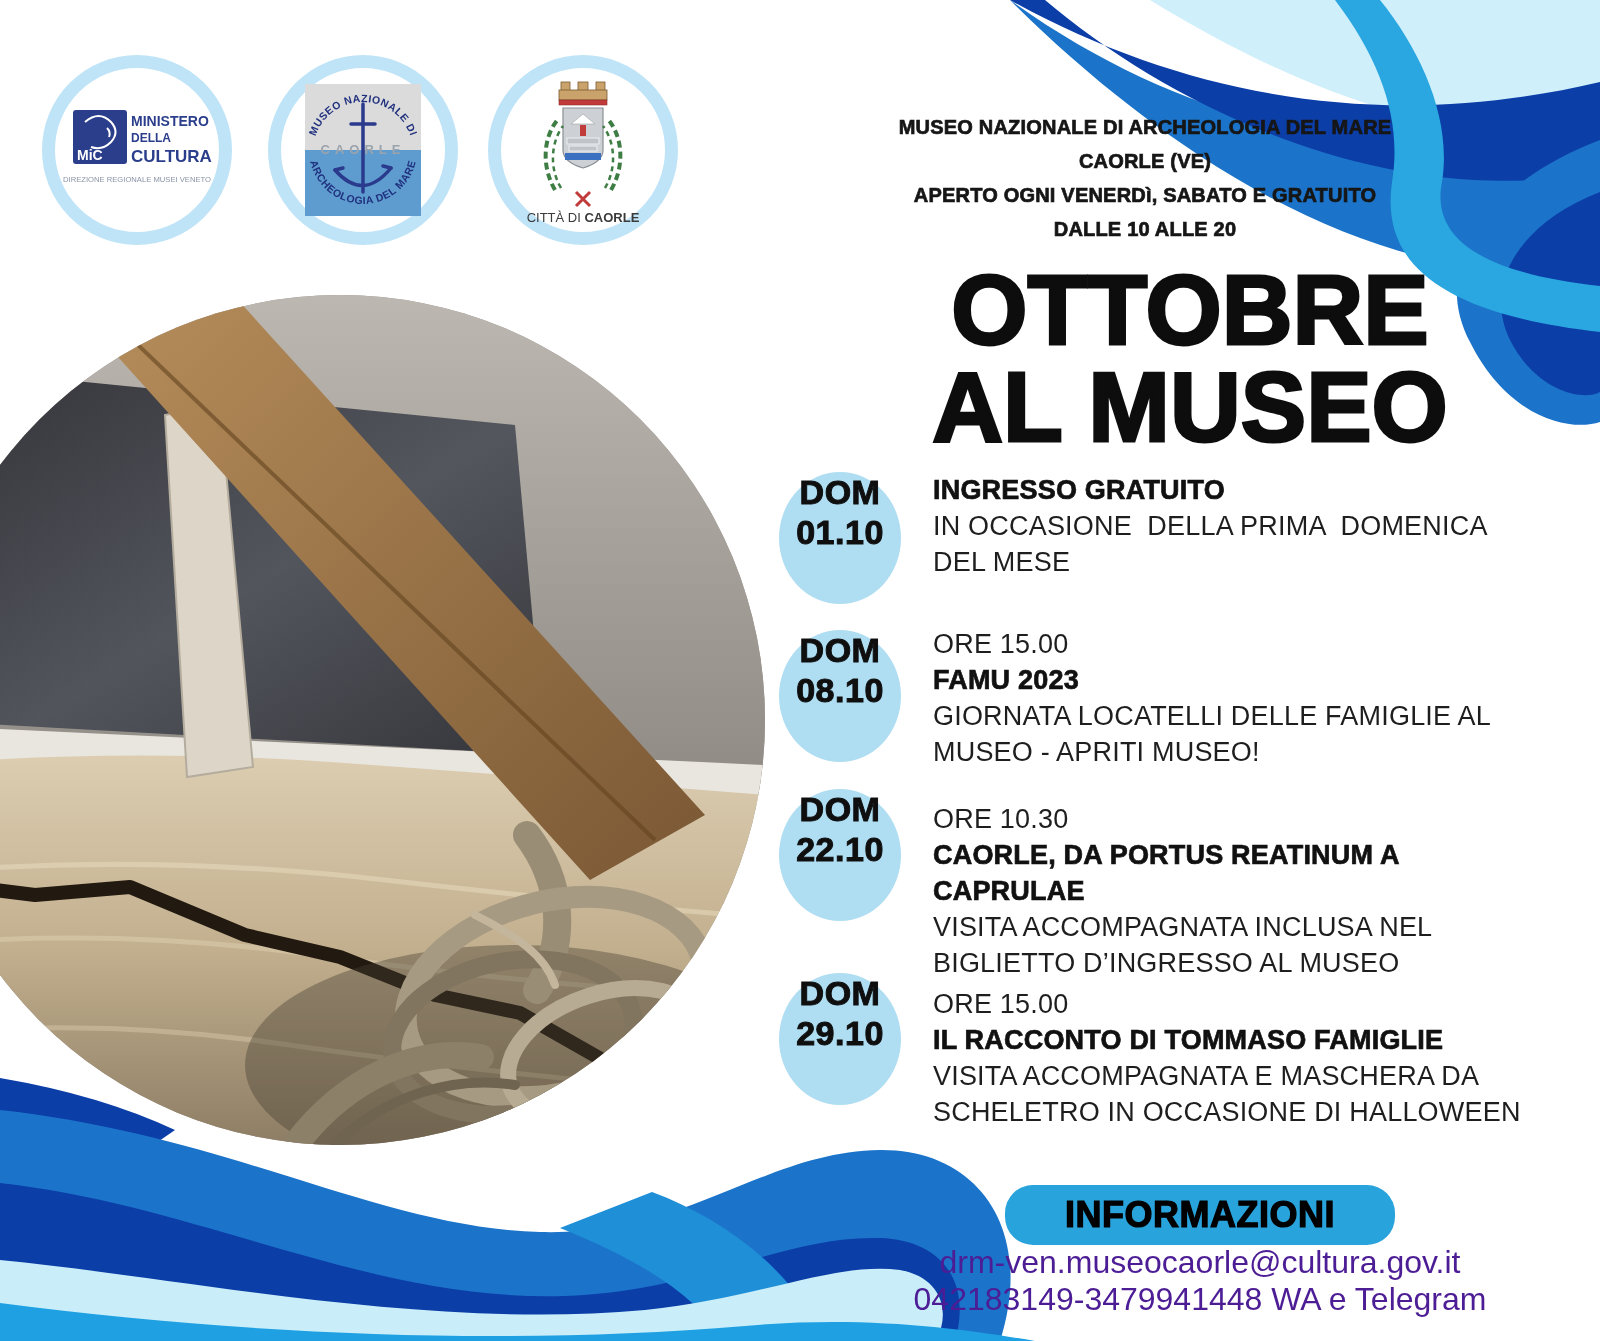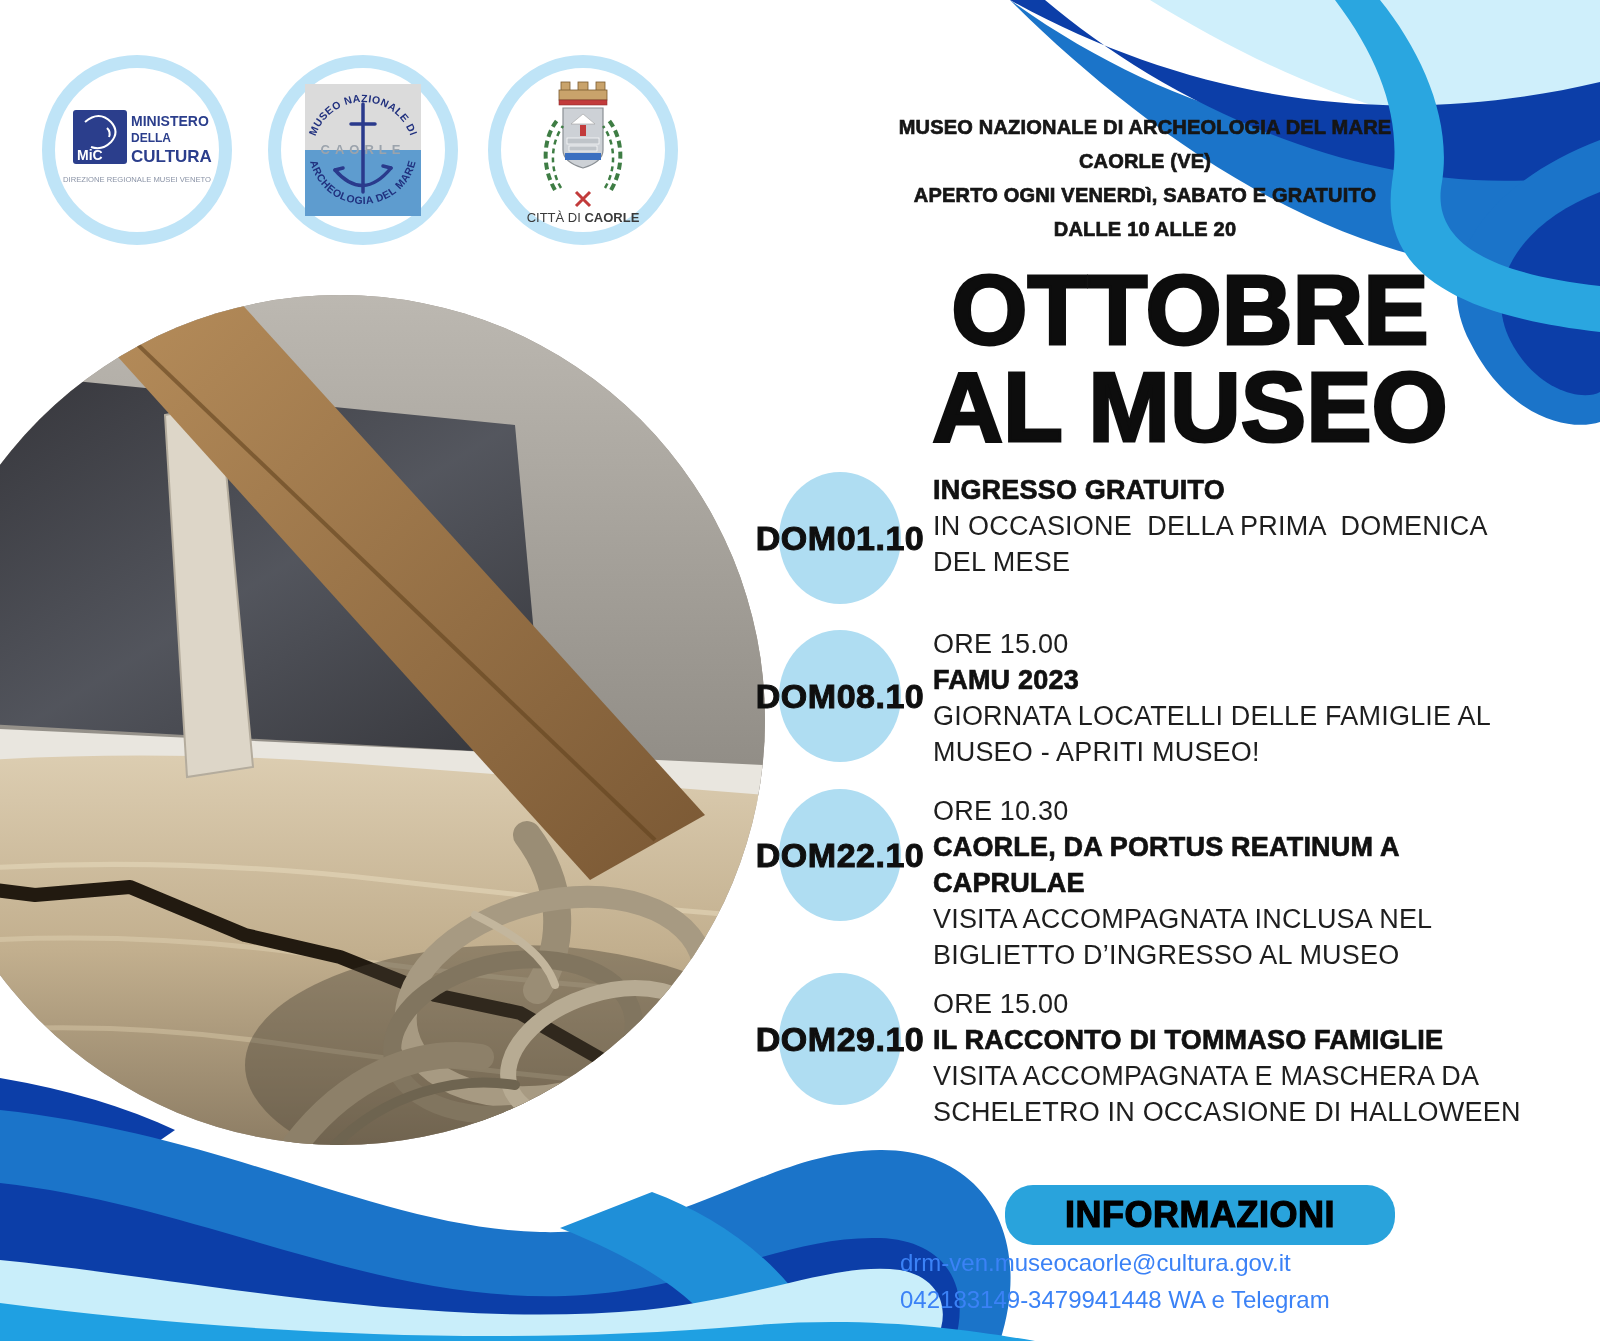--- a/index.html
+++ b/index.html
@@ -30,43 +30,43 @@
   }
   
   .title{
     position:absolute;left:775px;top:262px;width:830px;z-index:4;text-align:center;
     font-size:98px;line-height:97px;font-weight:bold;color:#0d0d0d;
     -webkit-text-stroke:3px #0d0d0d;letter-spacing:0px;
   }
   
   .event{position:absolute;left:779px;display:flex;z-index:4;}
   .e1{top:472px}.e2{top:630px}.e3{top:789px}.e4{top:973px}
-  .e1 .etext{}.e2 .etext{margin-top:-4px}.e3 .etext{margin-top:4px}.e4 .etext{margin-top:13px}
+  .e1 .etext{}.e2 .etext{margin-top:-4px}.e3 .etext{margin-top:12px}.e4 .etext{margin-top:13px}
   .badge{
     width:122px;height:132px;border-radius:50%;background:#AFDDF2;flex:0 0 auto;
-    display:flex;flex-direction:row;align-items:center;justify-content:center;
+    display:flex;flex-direction:column;align-items:center;
   }
   .badge .day,.badge .date{
     font-size:34px;font-weight:bold;color:#0f0f0f;line-height:40px;
     -webkit-text-stroke:1px #0f0f0f;letter-spacing:0.5px;
   }
   .etext{margin-left:32px;width:600px;font-size:27px;line-height:36px;color:#1e1e1e;letter-spacing:0.2px;}
   .etime:empty{display:none}
   .etitle{font-weight:bold;-webkit-text-stroke:0.7px #111;color:#111;}
   .edesc{white-space:pre-wrap;}
   
   .info-btn{
     position:absolute;left:1005px;top:1185px;width:390px;height:60px;border-radius:28px;
     background:#29A3DC;z-index:4;display:flex;align-items:center;justify-content:center;
     font-size:36px;font-weight:bold;color:#000;-webkit-text-stroke:1.2px #000;
     letter-spacing:0.5px;cursor:pointer;
   }
   .contacts{
-    position:absolute;left:900px;top:1244px;width:600px;z-index:4;text-align:left;
-    font-size:24px;line-height:37px;color:#3b82f6;
+    position:absolute;left:900px;top:1244px;width:600px;z-index:4;text-align:center;
+    font-size:32px;line-height:37px;color:#4c1d95;
   }
 </style>
 </head>
 <body>
 
 <div class="poster">
 
   <div class="photo-circle">
     <svg width="850" height="850" viewBox="0 0 850 850">
       <defs>

